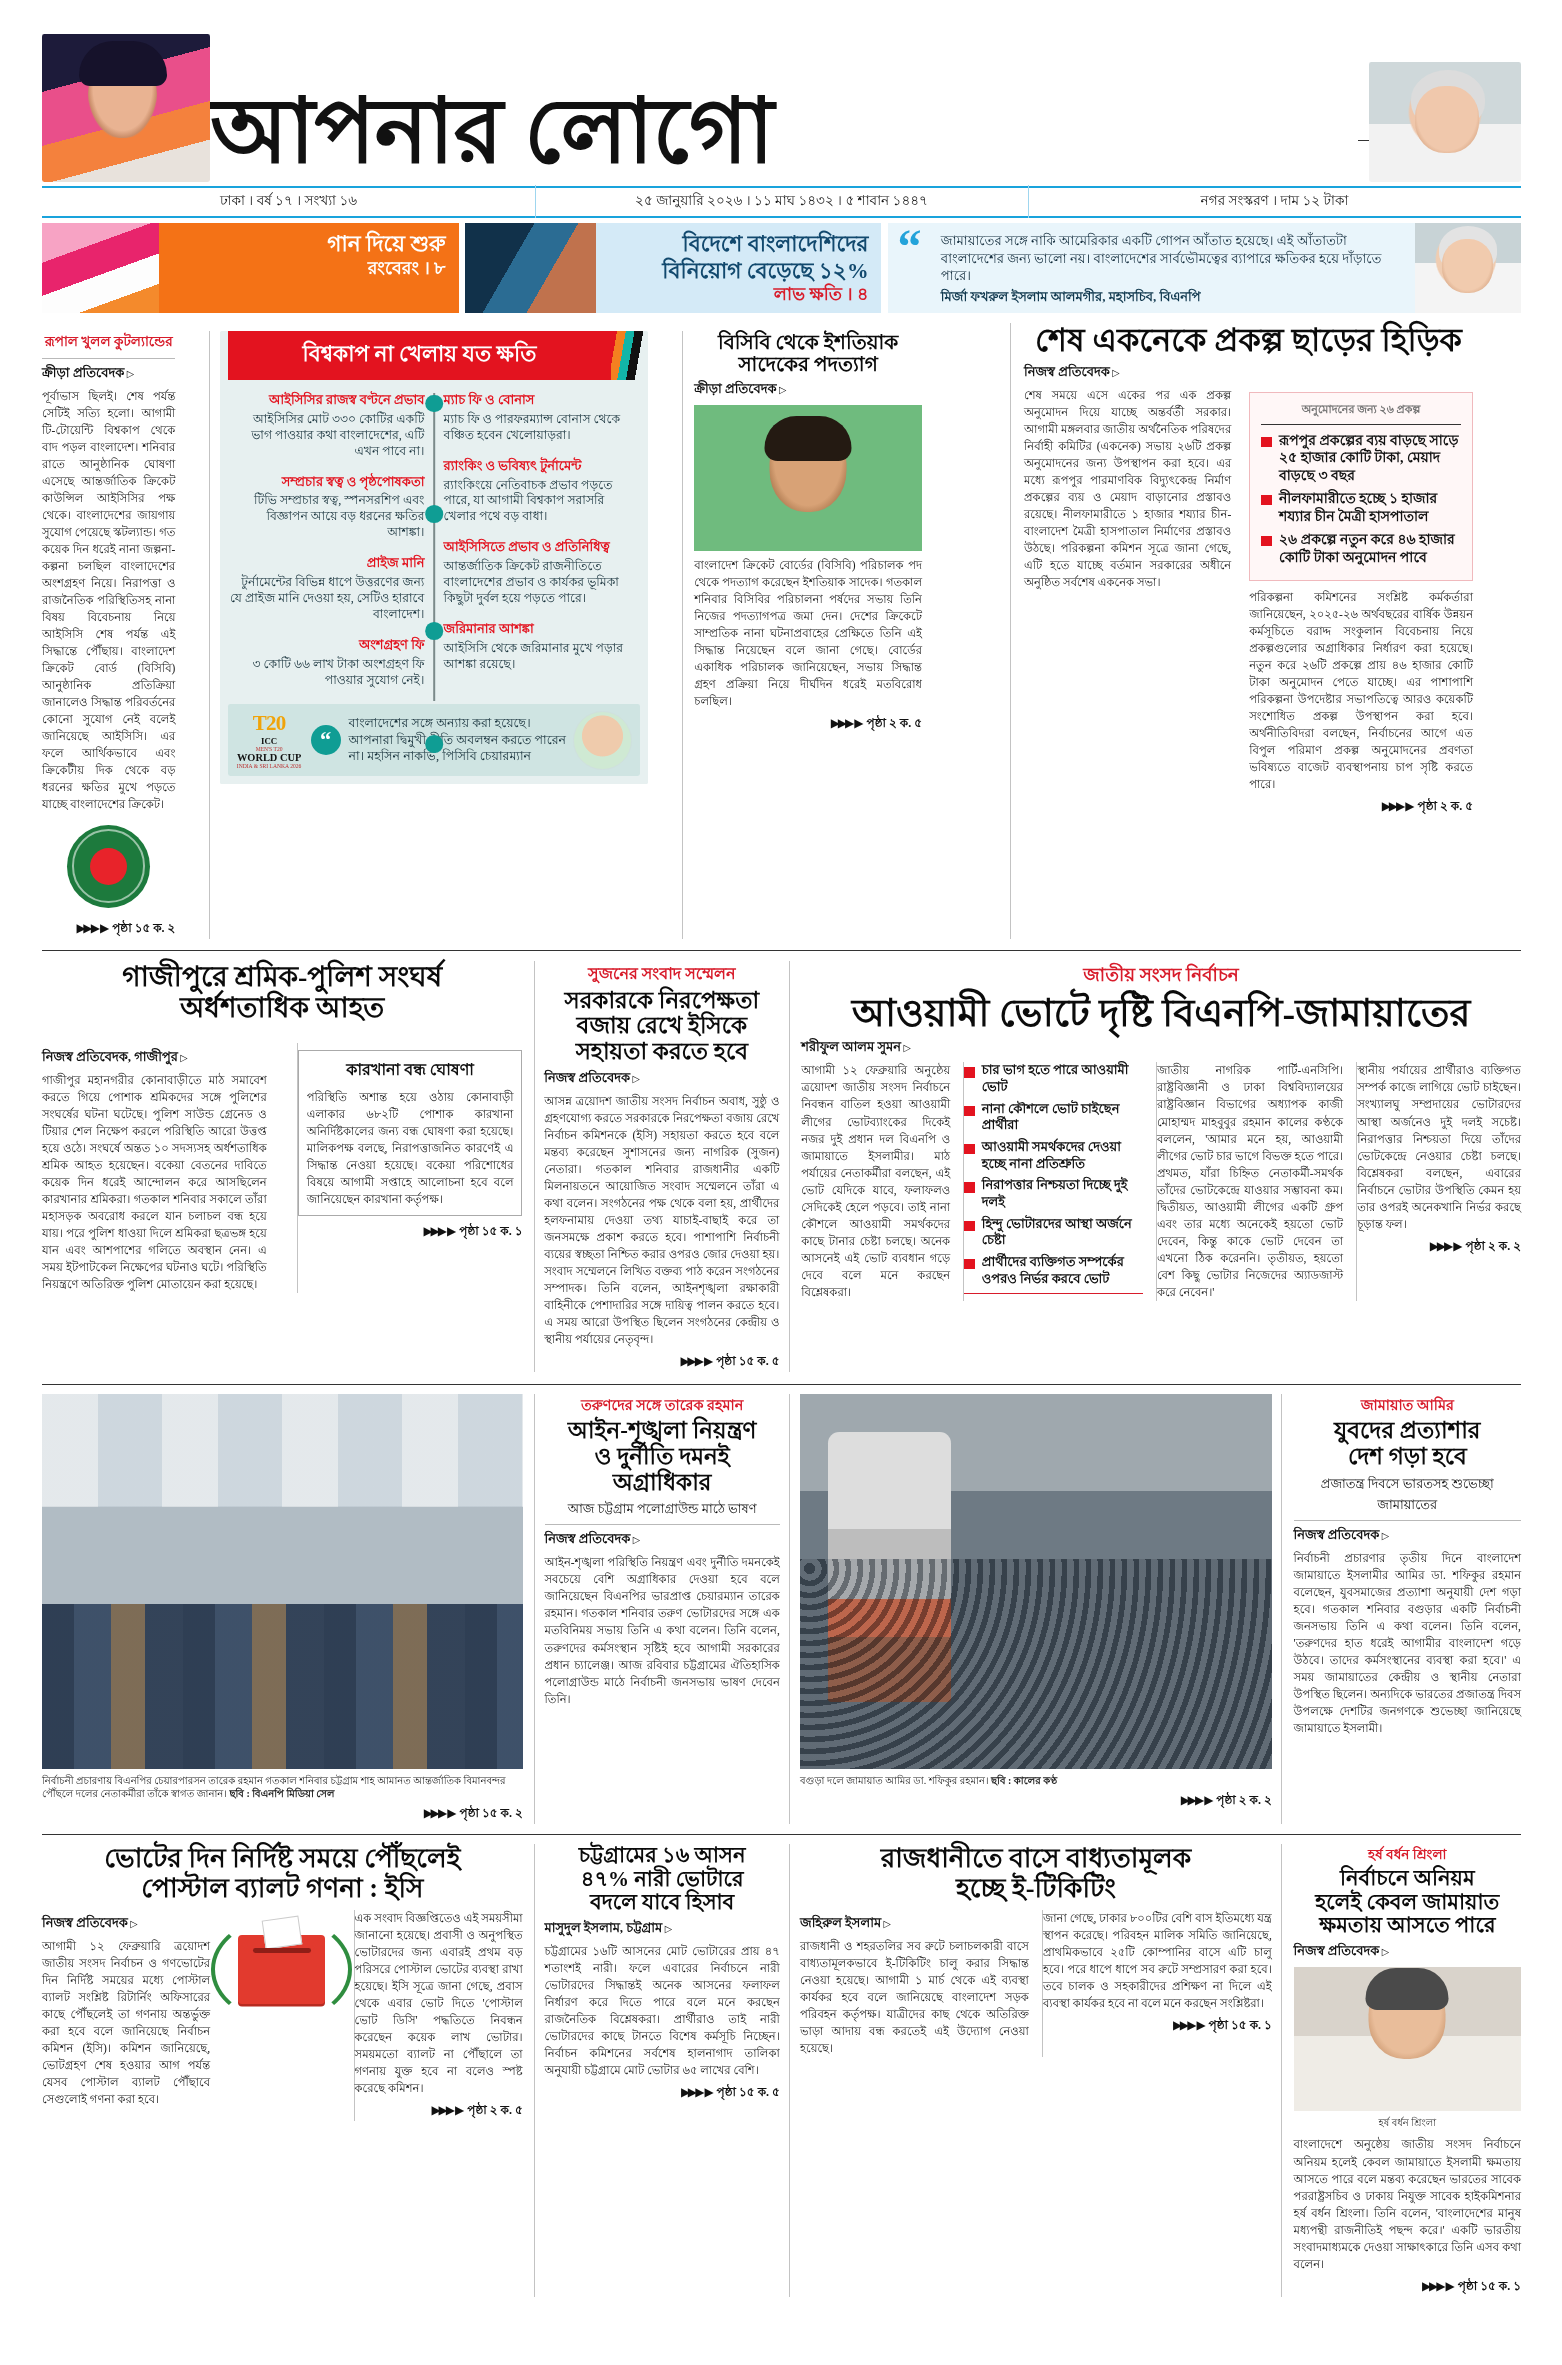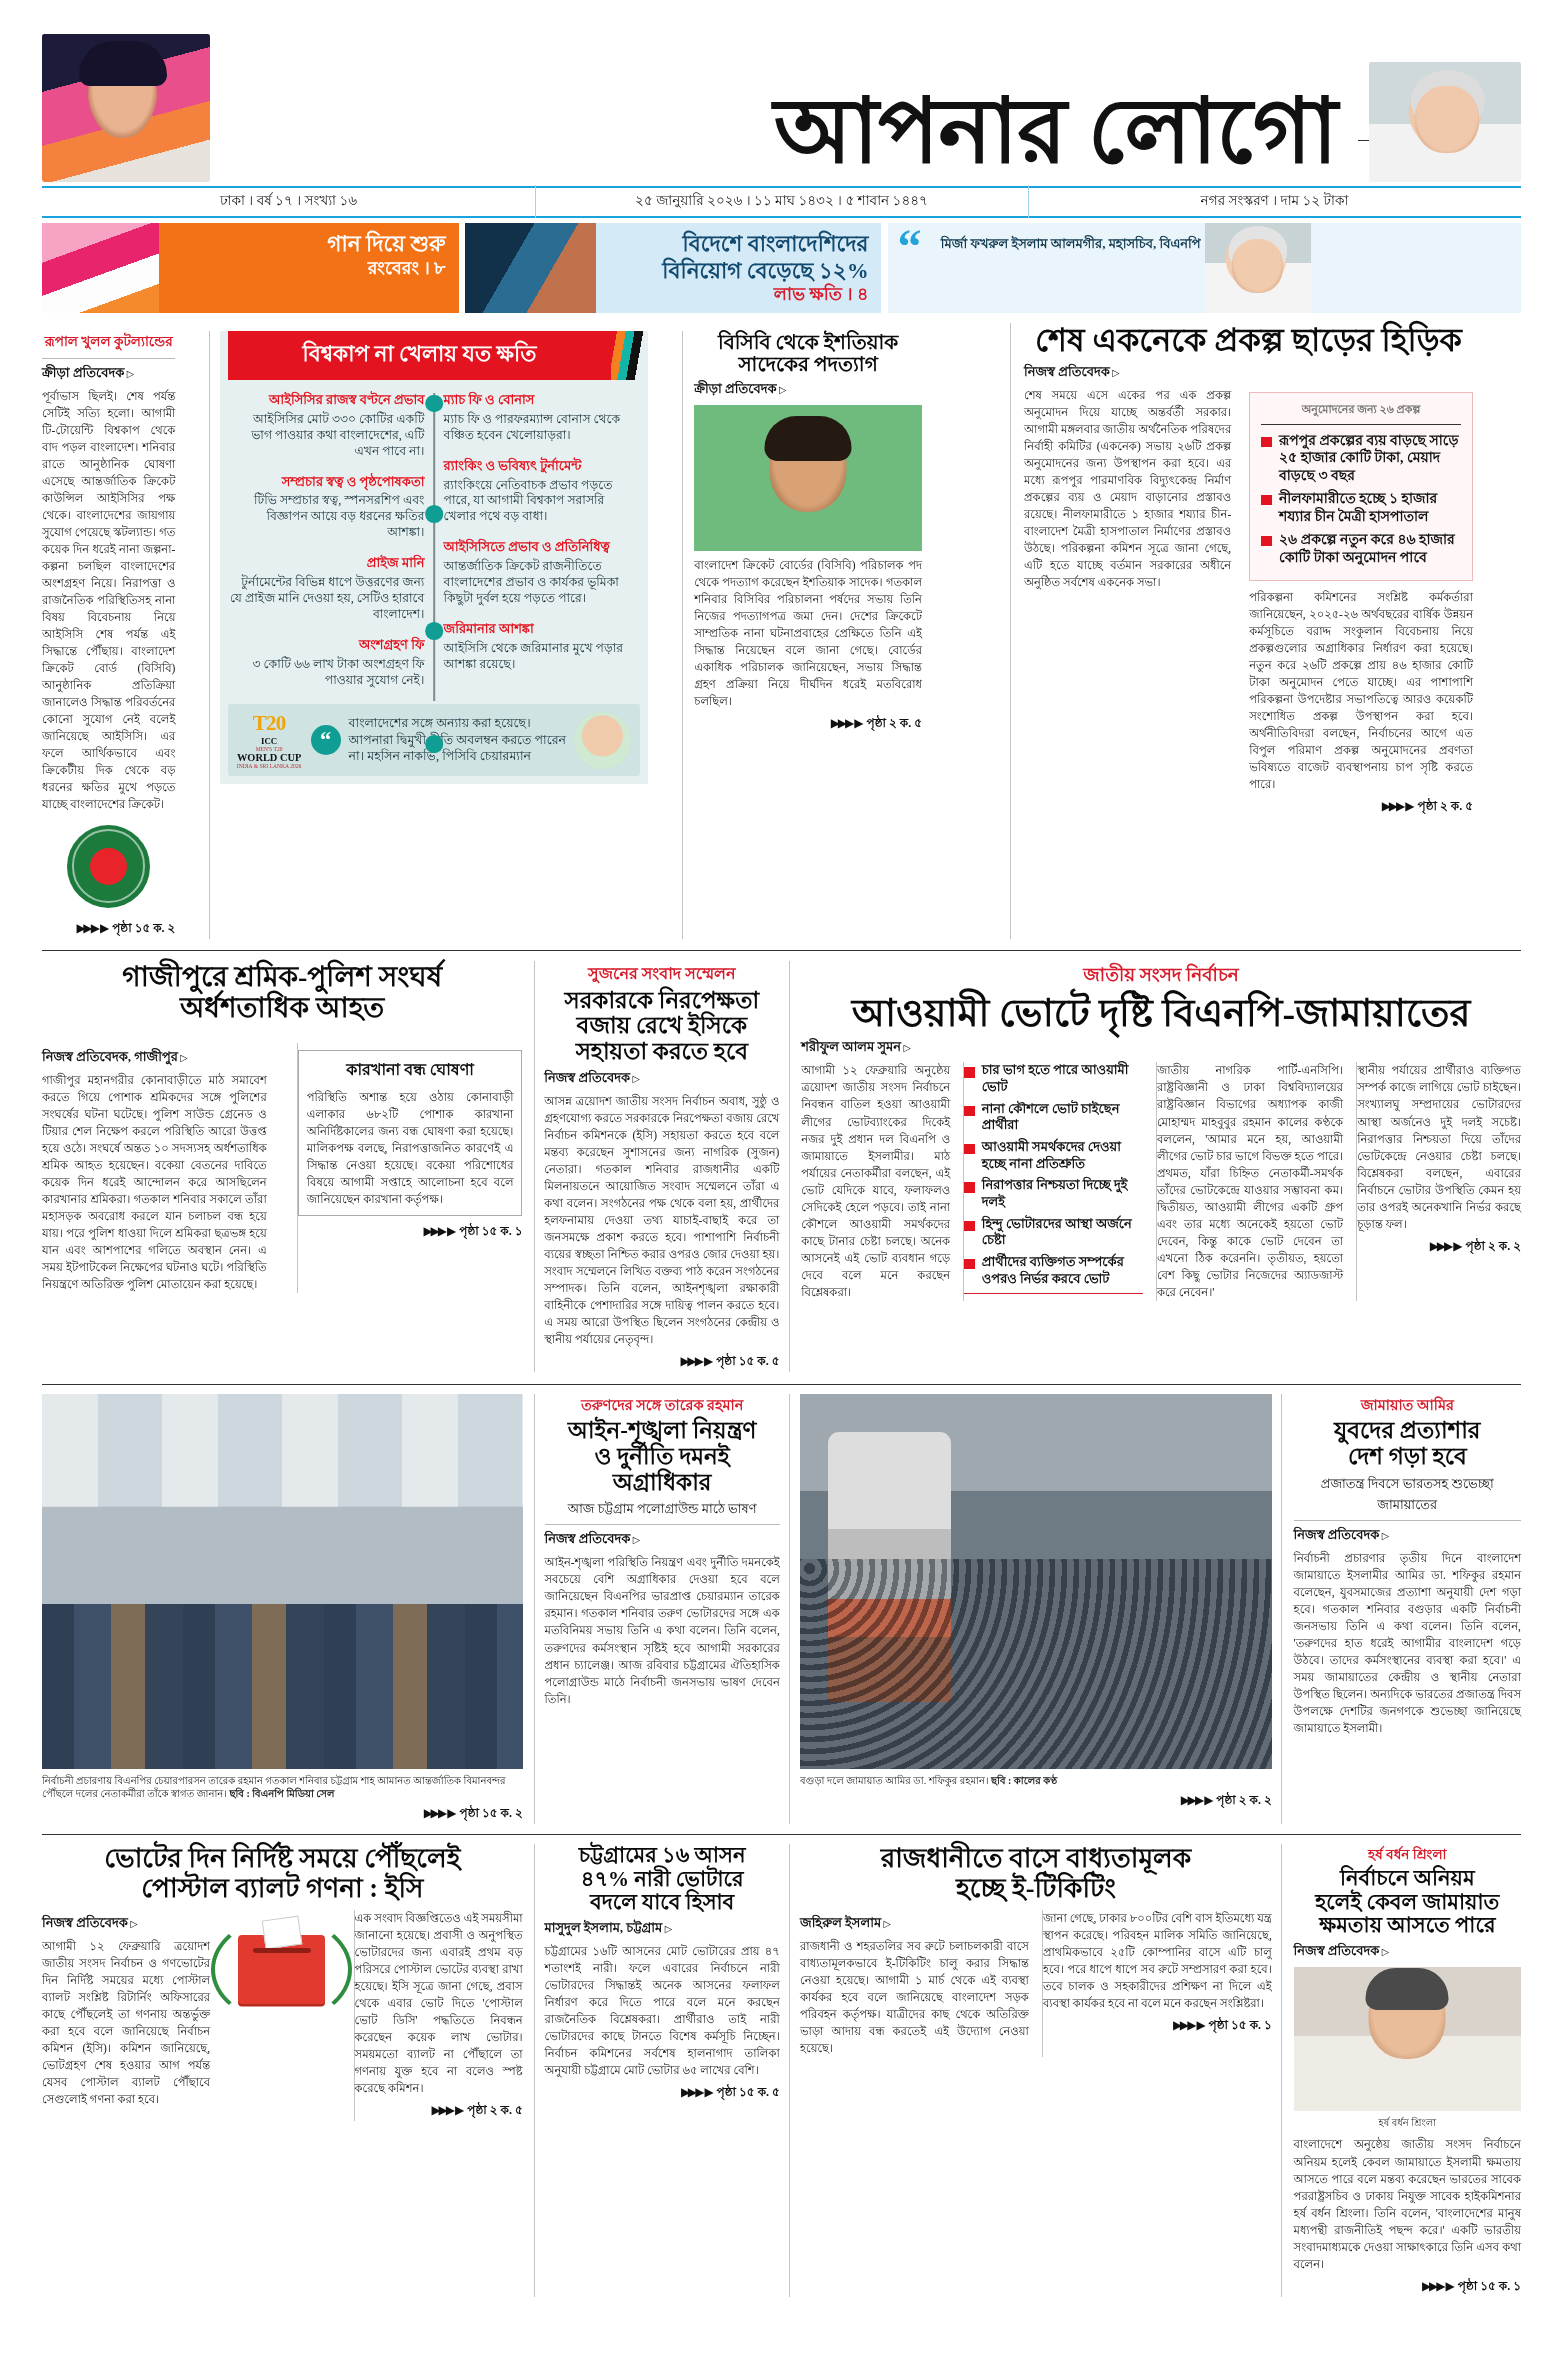--- a/index.html
+++ b/index.html
@@ -25,21 +25,21 @@
   }
   .mh-left-photo::before{
     content:""; position:absolute; left:46px; top:21px; width:69px; height:83px;
     background:radial-gradient(ellipse at 50% 40%, #e9b392 0 60%, #c98d69 70%, rgba(0,0,0,0) 73%);
     border-radius:48% 48% 44% 44%;
   }
   .mh-left-photo::after{
     content:""; position:absolute; left:37px; top:6.4px; width:88px; height:45px;
     background:#16122b; border-radius:45px 45px 14.4px 14.4px;
   }
-  .mh-title-wrap { flex:1; text-align:right; padding-bottom:4.8px; }
+  .mh-title-wrap { flex:1; text-align:left; padding-bottom:4.8px; }
   .mh-title {
     font-size:90px; line-height:1.02; font-weight:700; letter-spacing:-0.8px;
     font-family:"Liberation Serif","DejaVu Serif",serif;
     color:#111;
   }
   .mh-right { width:184px; text-align:center; padding-bottom:11.2px; }
   .mh-day { color:#e3061a; font-size:21px; font-weight:700; letter-spacing:0.4px; }
   .mh-rule { border-top:1.6px solid #333; margin:8px 21px 6.4px 21px; }
   .mh-pages { font-size:14.4px; color:#222; }
   .mh-right-photo {
@@ -311,20 +311,21 @@
       <div class="promo-text">
         <div class="promo-l1">বিদেশে বাংলাদেশিদের</div>
         <div class="promo-l1">বিনিয়োগ বেড়েছে ১২%</div>
         <div class="promo-l2">লাভ ক্ষতি । ৪</div>
       </div>
     </div>
     <div class="promo p3">
       <div class="quote-box">
         <div class="quote-mark">“</div>
         <div class="quote-body">
+          <div class="quote-text">জামায়াতের সঙ্গে নাকি আমেরিকার একটি গোপন আঁতাত হয়েছে। এই আঁতাতটা বাংলাদেশের জন্য ভালো নয়। বাংলাদেশের সার্বভৌমত্বের ব্যাপারে ক্ষতিকর হয়ে দাঁড়াতে পারে।</div>
           <div class="quote-attrib">মির্জা ফখরুল ইসলাম আলমগীর, মহাসচিব, বিএনপি</div>
         </div>
       </div>
       <div class="quote-photo"></div>
     </div>
   </div>
 
   <div class="row1">
 
     <div class="r1-left">

